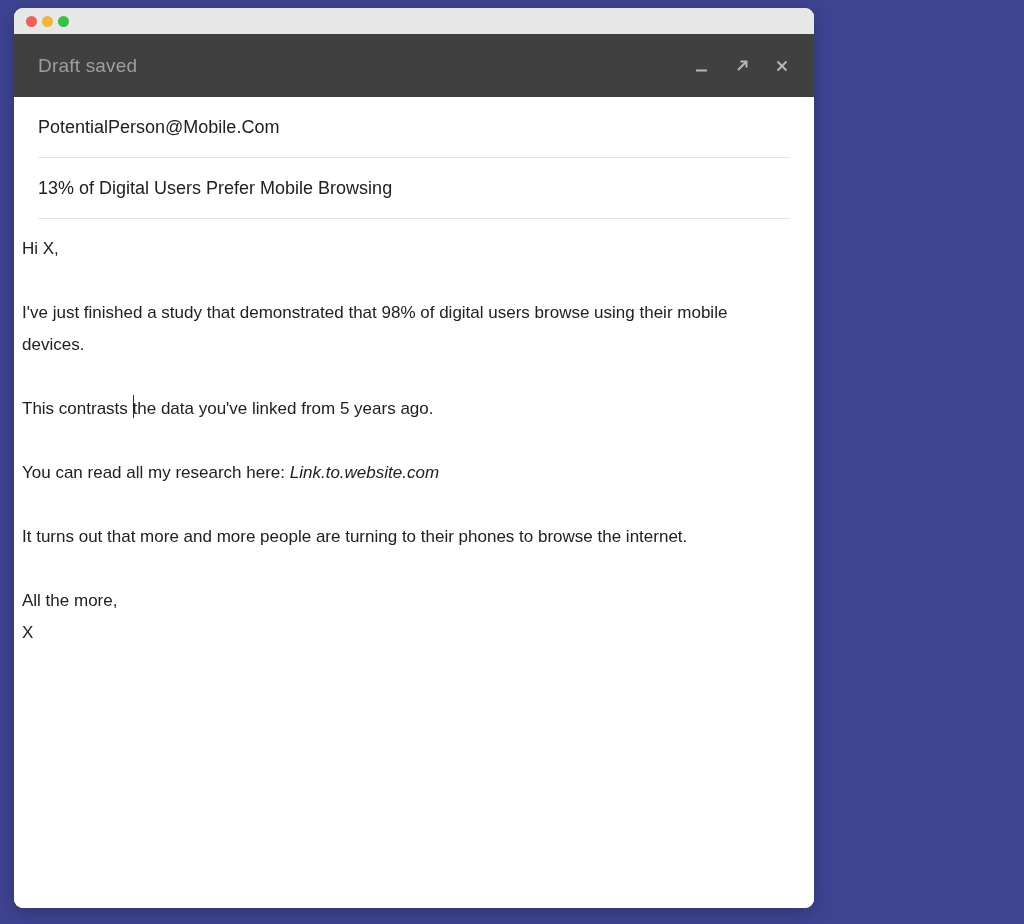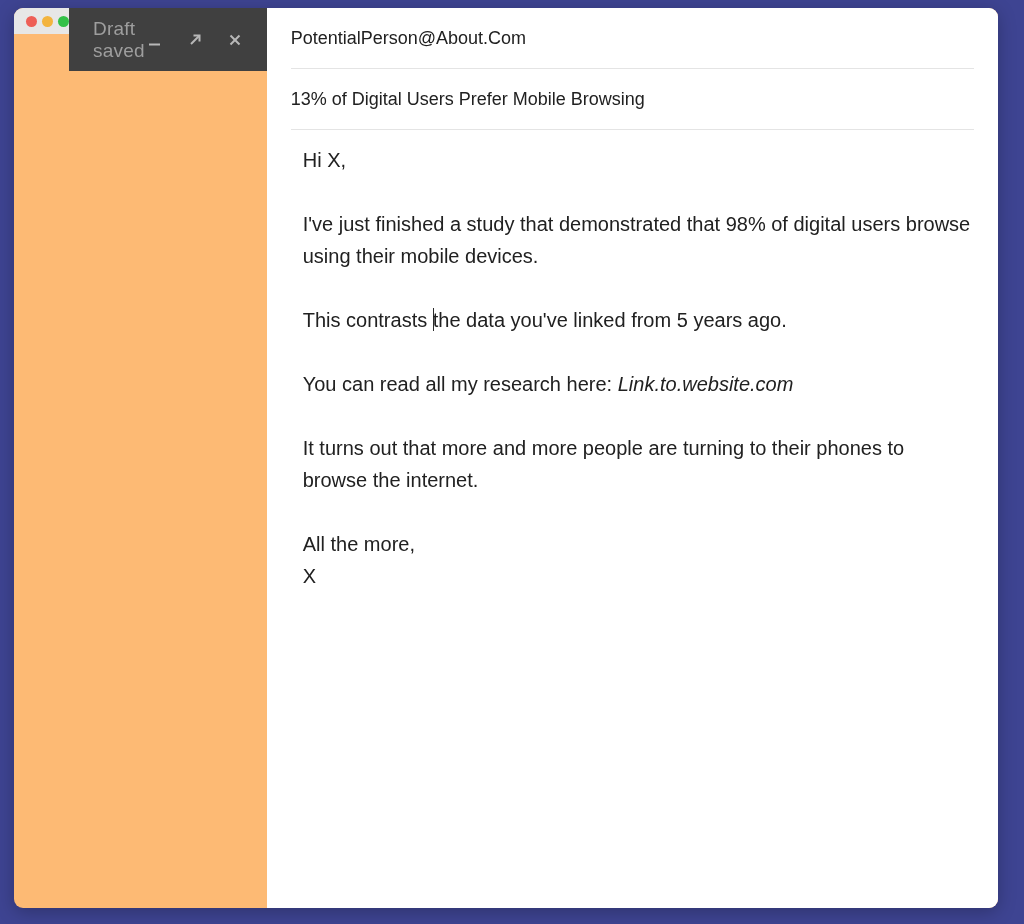--- a/index.html
+++ b/index.html
@@ -17,24 +17,24 @@
   * { box-sizing: border-box; }
   html, body { margin: 0; padding: 0; }
   body {
     width: 1024px; height: 924px;
     position: relative; overflow: hidden;
     background: var(--desktop-background);
     font-family: "Liberation Sans", sans-serif;
   }
   .window {
     position: absolute; left: 14px; top: 8px;
-    width: 984px; height: 900px;
+    width: 800px; height: 900px;
     border-radius: 9px; overflow: hidden;
-    background: #fdba74;
-    display: flex; flex-direction: row;
+    background: #fef9c3;
+    display: flex; flex-direction: column;
     box-shadow: 0 4px 18px rgba(0,0,0,0.25);
   }
   .titlebar {
     height: 26px; flex: 0 0 26px;
     background: var(--titlebar-background);
     display: flex; align-items: center;
     padding-left: 12px; gap: 5px;
   }
   .tl { width: 11px; height: 11px; border-radius: 50%; }
   .tl.red    { background: var(--traffic-red); }
@@ -64,22 +64,22 @@
   .icon-btn svg { display: block; }
   .content { flex: 1; background: #ffffff; color: var(--body-text); }
   .field-row {
     height: 60px;
     display: flex; align-items: center;
     padding: 0 24px;
     font-size: 18px;
   }
   .separator { height: 1px; background: var(--separator); margin: 0 24px; }
   .body-area {
-    padding: 14px 24px 0 36px;
-    font-size: 20px; line-height: 32px;
+    padding: 14px 24px 0 8px;
+    font-size: 17px; line-height: 32px;
   }
   .para { margin: 0 0 32px 0; }
   .caret {
     display: inline-block;
     width: 1.5px; height: 23px;
     background: #2b2b2b;
     vertical-align: -4px;
     margin-right: -1.5px;
   }
 </style>
@@ -118,21 +118,21 @@
             <path d="M5.5 5.5 L14.5 14.5"></path>
             <path d="M14.5 5.5 L5.5 14.5"></path>
           </svg>
         </span>
       </button>
     </div>
   </div>
 
   <div class="content">
     <div class="field-row">
-      <span>PotentialPerson@About.Com</span>
+      <span>PotentialPerson@Mobile.Com</span>
     </div>
     <div class="separator"></div>
     <div class="field-row">
       <span>13% of Digital Users Prefer Mobile Browsing</span>
     </div>
     <div class="separator"></div>
     <div class="body-area">
         <p class="para"><span>Hi X,</span></p>
         <p class="para"><span>I've just finished a study that demonstrated that 98</span><span style="font-weight: 400;">% of digital users browse using their mobile devices</span><span>.</span></p>
         <p class="para"><span>This contrasts </span><span class="caret"></span><span>the data you've linked from 5 years ago.</span></p>

